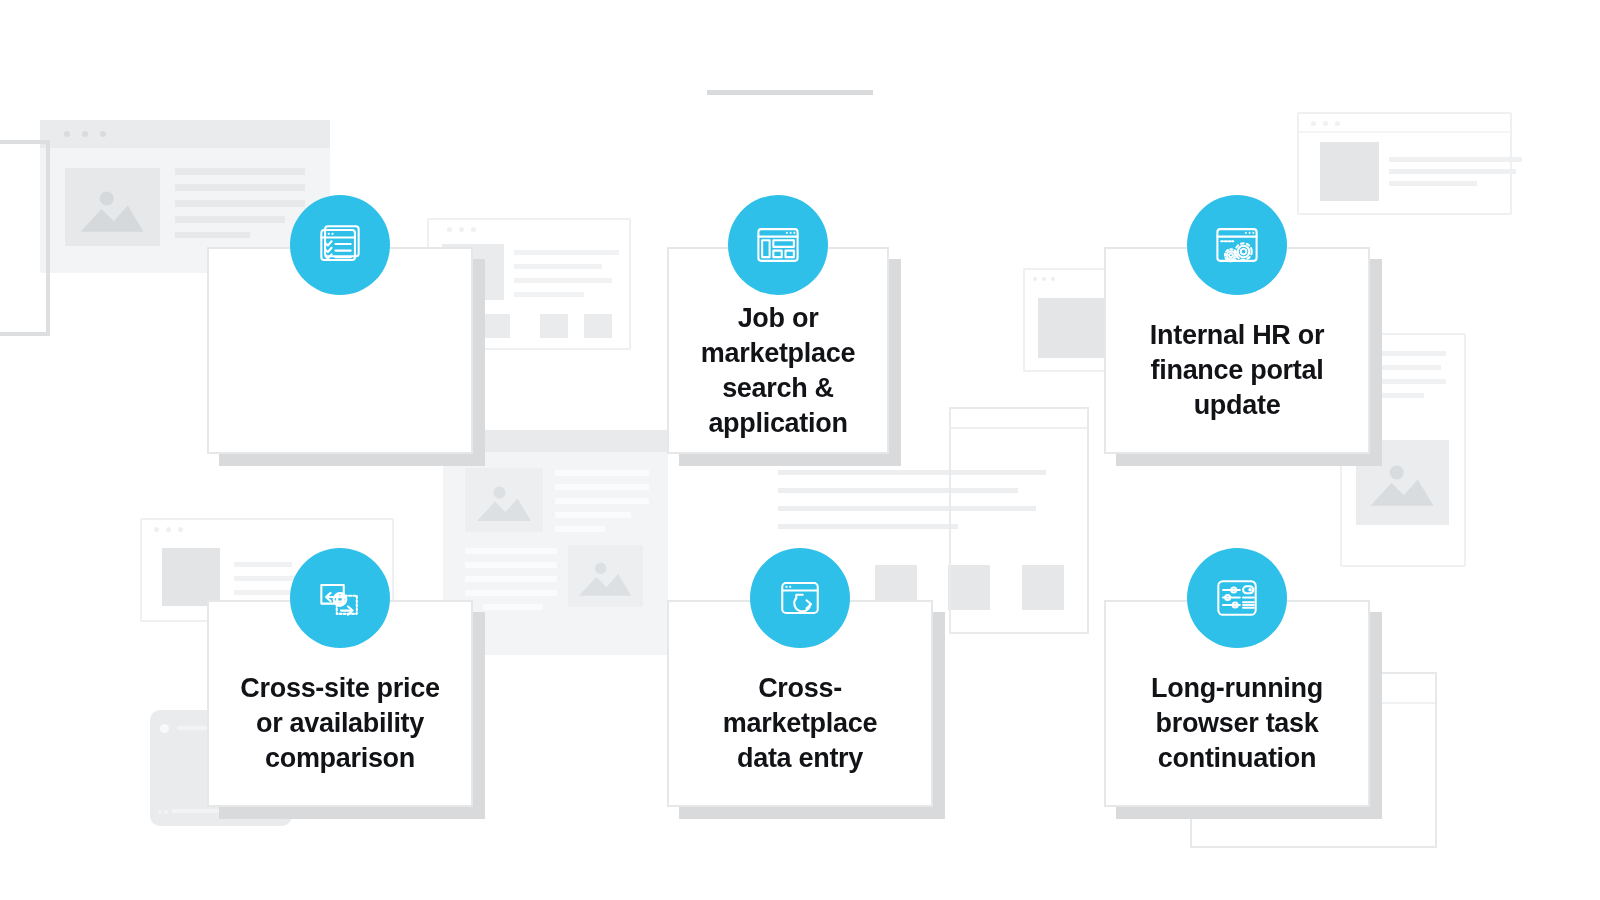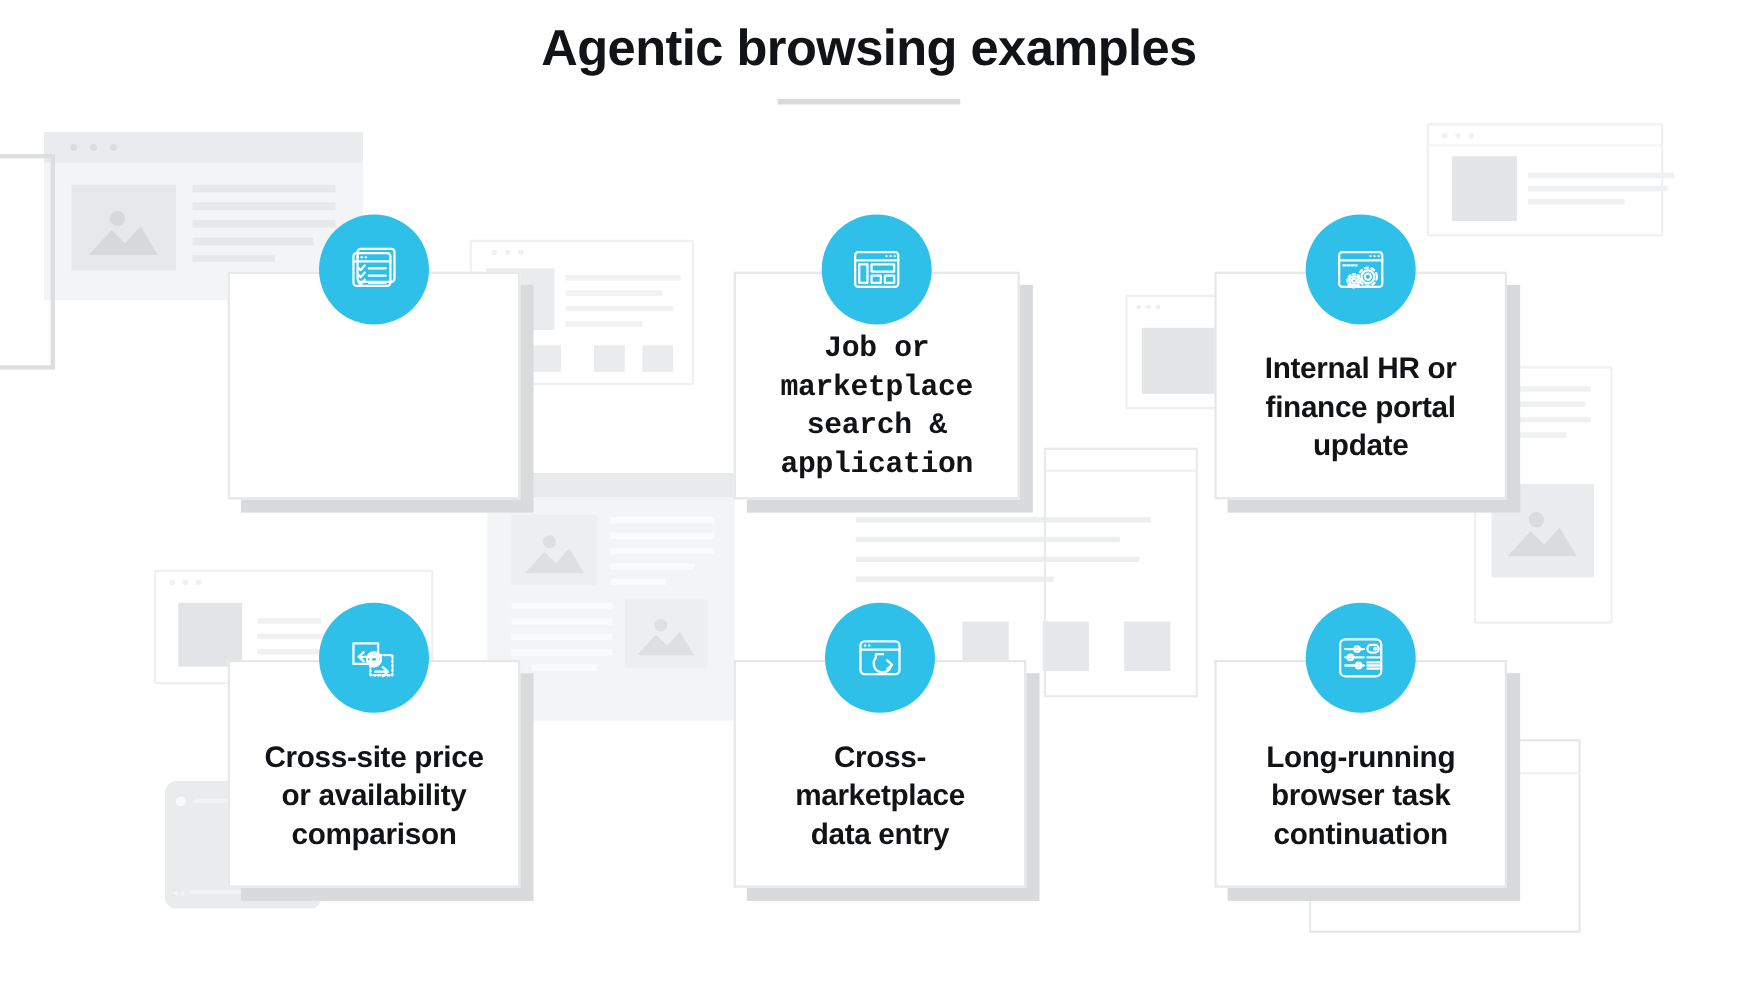--- a/index.html
+++ b/index.html
@@ -29,21 +29,21 @@
   .dot{position:absolute;border-radius:50%;}
   .mountain{position:absolute;}
   
   .card{
     position:absolute;z-index:2;height:207px;background:#fff;
     border:2px solid var(--card-border);
     box-shadow:12px 12px 0 var(--card-shadow);
     box-sizing:border-box;
   }
   .c1{left:207px;top:247px;width:266px;}
-  .c2{left:667px;top:247px;width:260px;font-family:Liberation Mono, monospace;}
+  .c2{left:667px;top:247px;width:222px;}
   .c3{left:1104px;top:247px;width:266px;}
   .c4{left:207px;top:600px;width:266px;}
   .c5{left:667px;top:600px;width:266px;}
   .c6{left:1104px;top:600px;width:266px;text-decoration:underline;}
   .icon-circle{
     position:absolute;left:50%;top:-54px;transform:translateX(-50%);
     width:100px;height:100px;border-radius:50%;background:var(--accent);
     display:flex;align-items:center;justify-content:center;
   }
   .icon-circle svg{display:block;}
@@ -180,21 +180,20 @@
   </div>
 
   <div class="bg" style="left:150px;top:710px;width:142px;height:116px;background:#e9ebed;border-radius:10px;">
     <div class="dot" style="left:10px;top:14px;width:9px;height:9px;background:#f8f9fa;"></div>
     <div class="bg-el" style="left:27px;top:16px;width:55px;height:4px;background:#f2f3f5;"></div>
     <div class="dot" style="left:8px;top:100px;width:4px;height:4px;background:#f2f3f5;"></div>
     <div class="dot" style="left:14px;top:100px;width:4px;height:4px;background:#f2f3f5;"></div>
     <div class="bg-el" style="left:22px;top:99px;width:52px;height:4px;background:#f2f3f5;"></div>
   </div>
 
-  <div class="title">Agentic browsing examples</div>
   <div class="title-underline"></div>
 
   <div class="card c1">
     <div class="icon-circle">
       <svg width="56" height="56" viewBox="0 0 60 60">
         <rect class="st" x="14" y="10" width="36" height="32" rx="3"></rect>
         <rect class="st" x="10" y="14" width="36" height="32" rx="3" fill="var(--accent)"></rect>
         <line class="st" x1="10" y1="22" x2="46" y2="22"></line>
         <circle cx="14" cy="18" r="1.2" fill="#fff"></circle>
         <circle cx="18" cy="18" r="1.2" fill="#fff"></circle>

